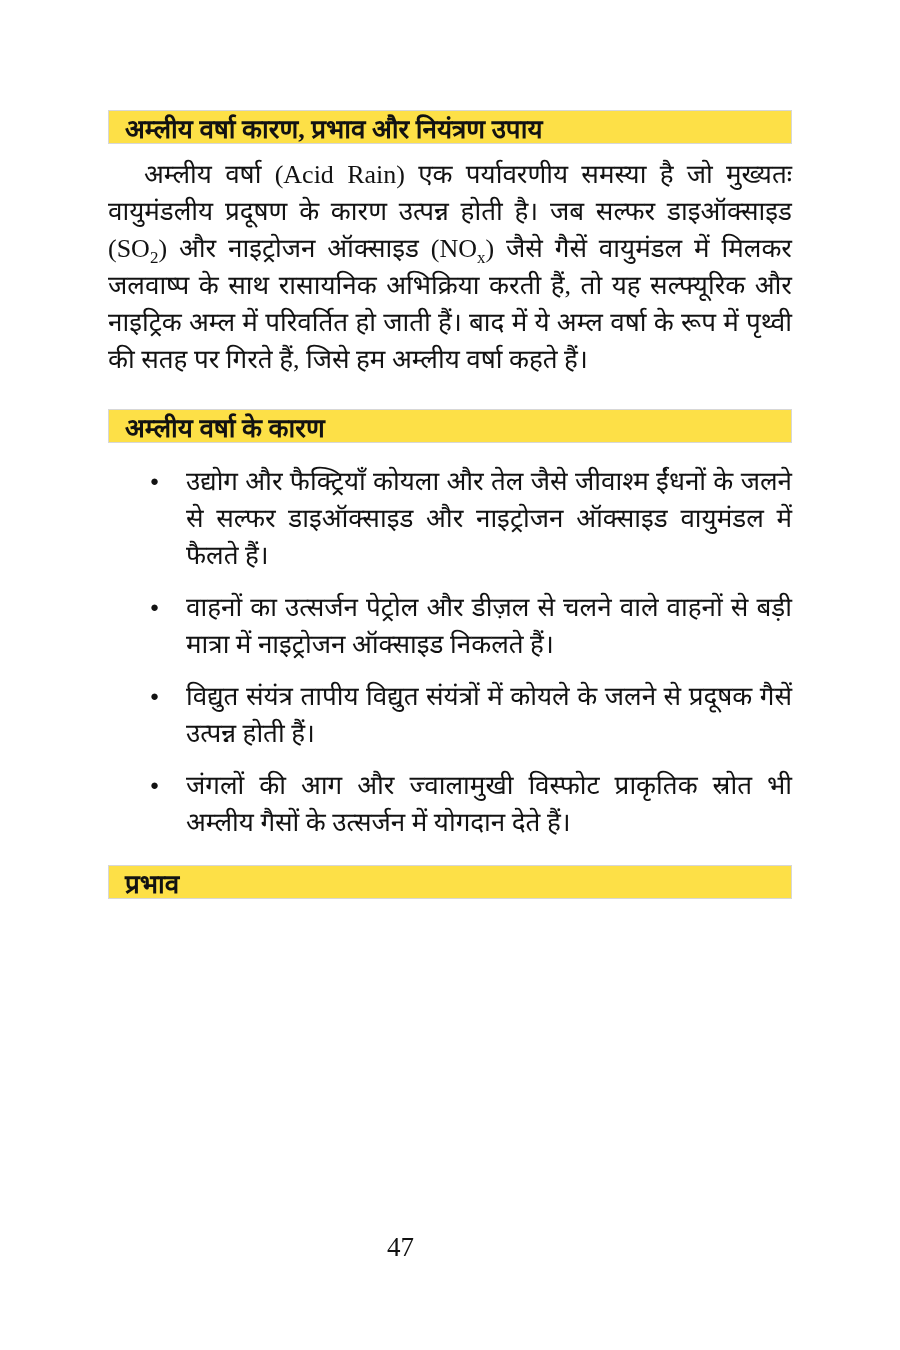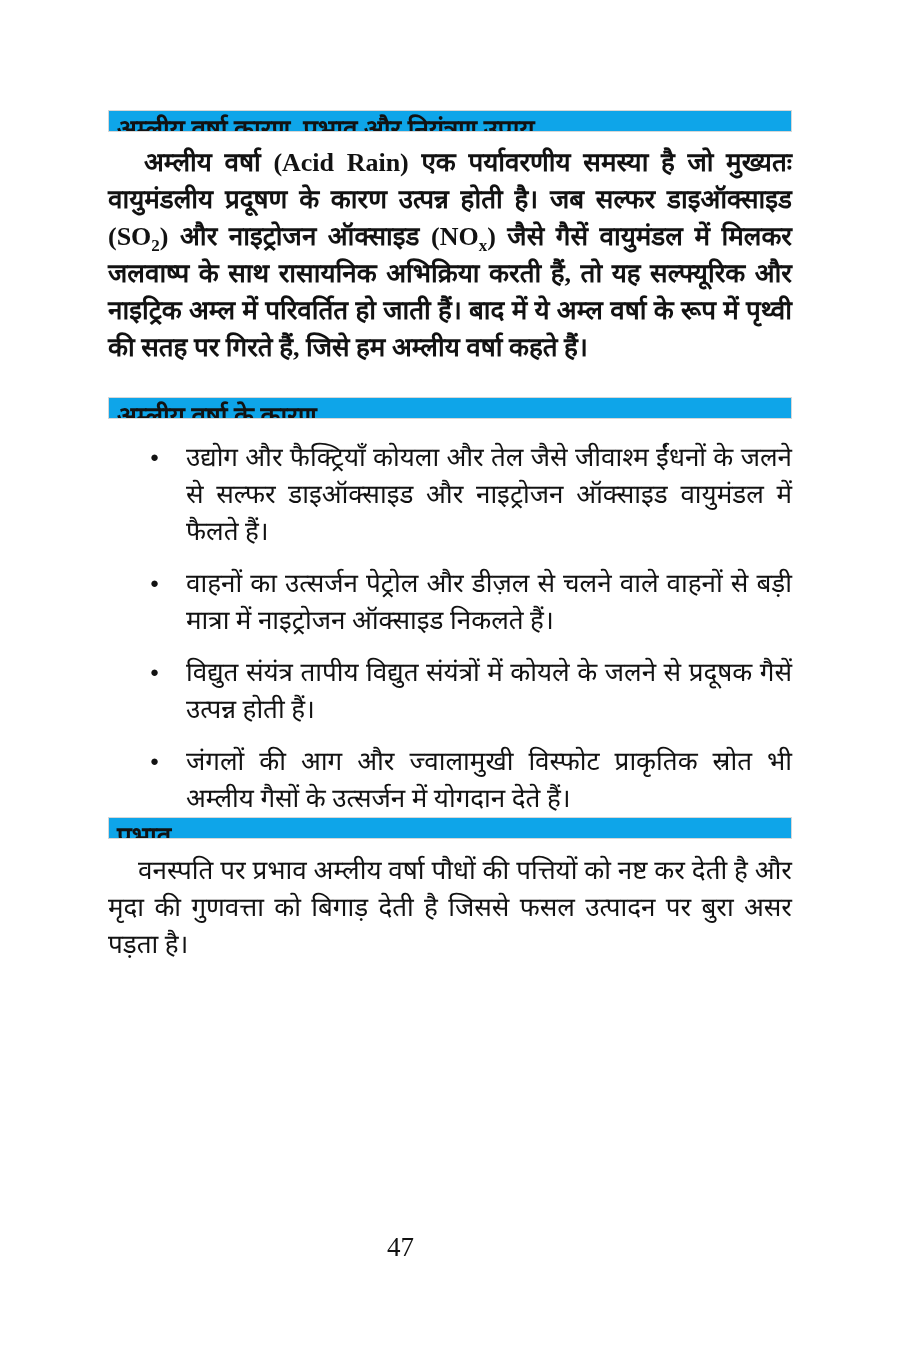--- a/index.html
+++ b/index.html
@@ -18,41 +18,41 @@
   }
   .content {
     position: absolute;
     top: 110px;
     left: 108px;
     width: 684px;
   }
   .section-bar {
     box-sizing: border-box;
     width: 100%;
-    height: 22px;
+    height: 34px;
     line-height: 38px;
-    background: #0ea5e9;
+    background: #fde047;
     border: 1px solid #d7d7d7;
     font-weight: bold;
     font-size: 26px;
-    padding: 0 8px;
+    padding: 0 16px;
     white-space: nowrap;
     overflow: hidden;
   }
   p.body-para {
     margin: 12px 0 0 0;
     line-height: 37px;
     text-align: justify;
   }
-  p.intro { text-indent: 36px; font-weight: bold; }
+  p.intro { text-indent: 36px; }
   p.effect { text-indent: 30px; margin-top: 13px; }
   .latin { font-family: "Liberation Serif", serif; }
   sub { font-size: 17px; line-height: 0; }
   .h2-bar { margin-top: 31px; }
-  .h3-bar { }
+  .h3-bar { margin-top: 24px; }
   ul.causes {
     list-style: none;
     margin: 20px 0 0 0;
     padding: 0;
   }
   ul.causes li {
     position: relative;
     padding-left: 78px;
     line-height: 37px;
     text-align: justify;
@@ -90,18 +90,17 @@
 
   <ul class="causes">
     <li><span class="bullet">●</span><b class="runin">उद्योग और फैक्ट्रियाँ</b><span> कोयला और तेल जैसे जीवाश्म ईंधनों के जलने से सल्फर डाइऑक्साइड और नाइट्रोजन ऑक्साइड वायुमंडल में फैलते हैं।</span></li>
     <li><span class="bullet">●</span><b class="runin">वाहनों का उत्सर्जन</b><span> पेट्रोल और डीज़ल से चलने वाले वाहनों से बड़ी मात्रा में नाइट्रोजन ऑक्साइड निकलते हैं।</span></li>
     <li><span class="bullet">●</span><b class="runin">विद्युत संयंत्र</b><span> तापीय विद्युत संयंत्रों में कोयले के जलने से प्रदूषक गैसें उत्पन्न होती हैं।</span></li>
     <li><span class="bullet">●</span><b class="runin">जंगलों की आग और ज्वालामुखी विस्फोट</b><span> प्राकृतिक स्रोत भी अम्लीय गैसों के उत्सर्जन में योगदान देते हैं।</span></li>
   </ul>
 
   <div class="section-bar h3-bar">प्रभाव</div>
 
-  <p class="body-para effect"><b class="runin">वनस्पति पर प्रभाव</b><span> अम्लीय वर्षा पौधों की पत्तियों को नष्ट कर देती है और मृदा की गुणवत्ता को बिगाड़ देती है जिससे फसल उत्पादन पर बुरा असर पड़ता है।</span></p>
 
 
 </div>
 
 <div class="footer-page-number">47</div>
 
 </body></html>

